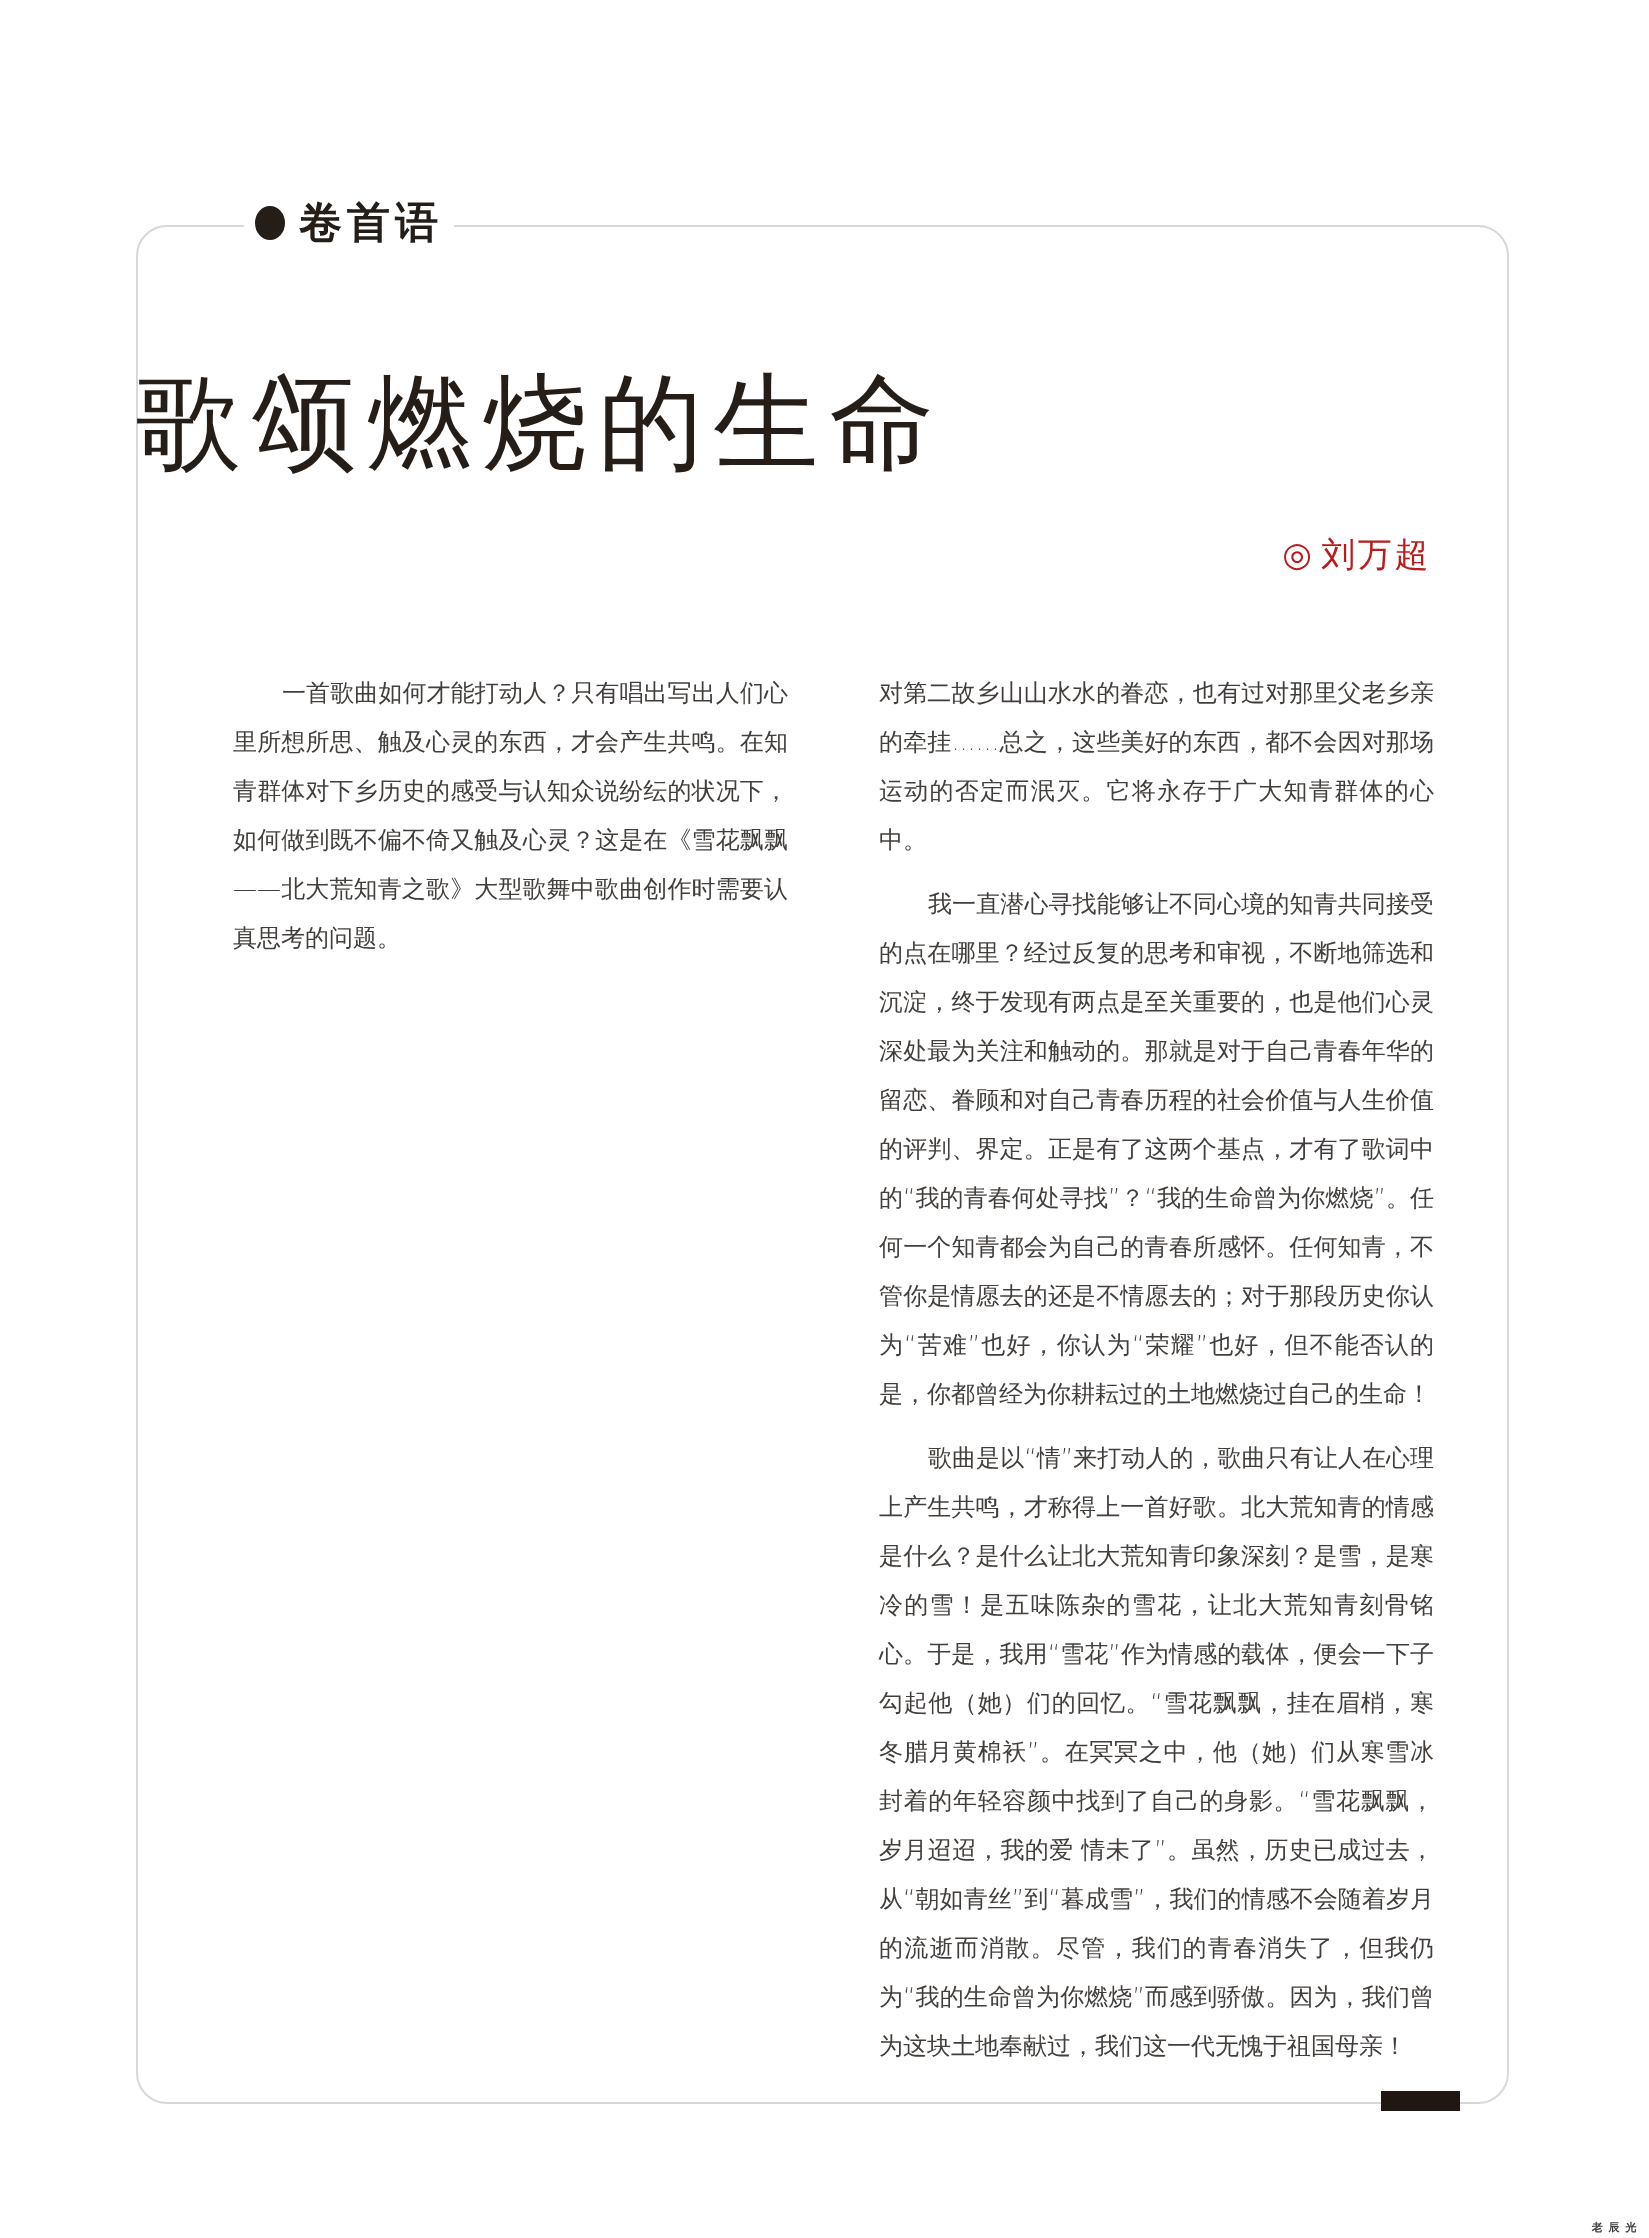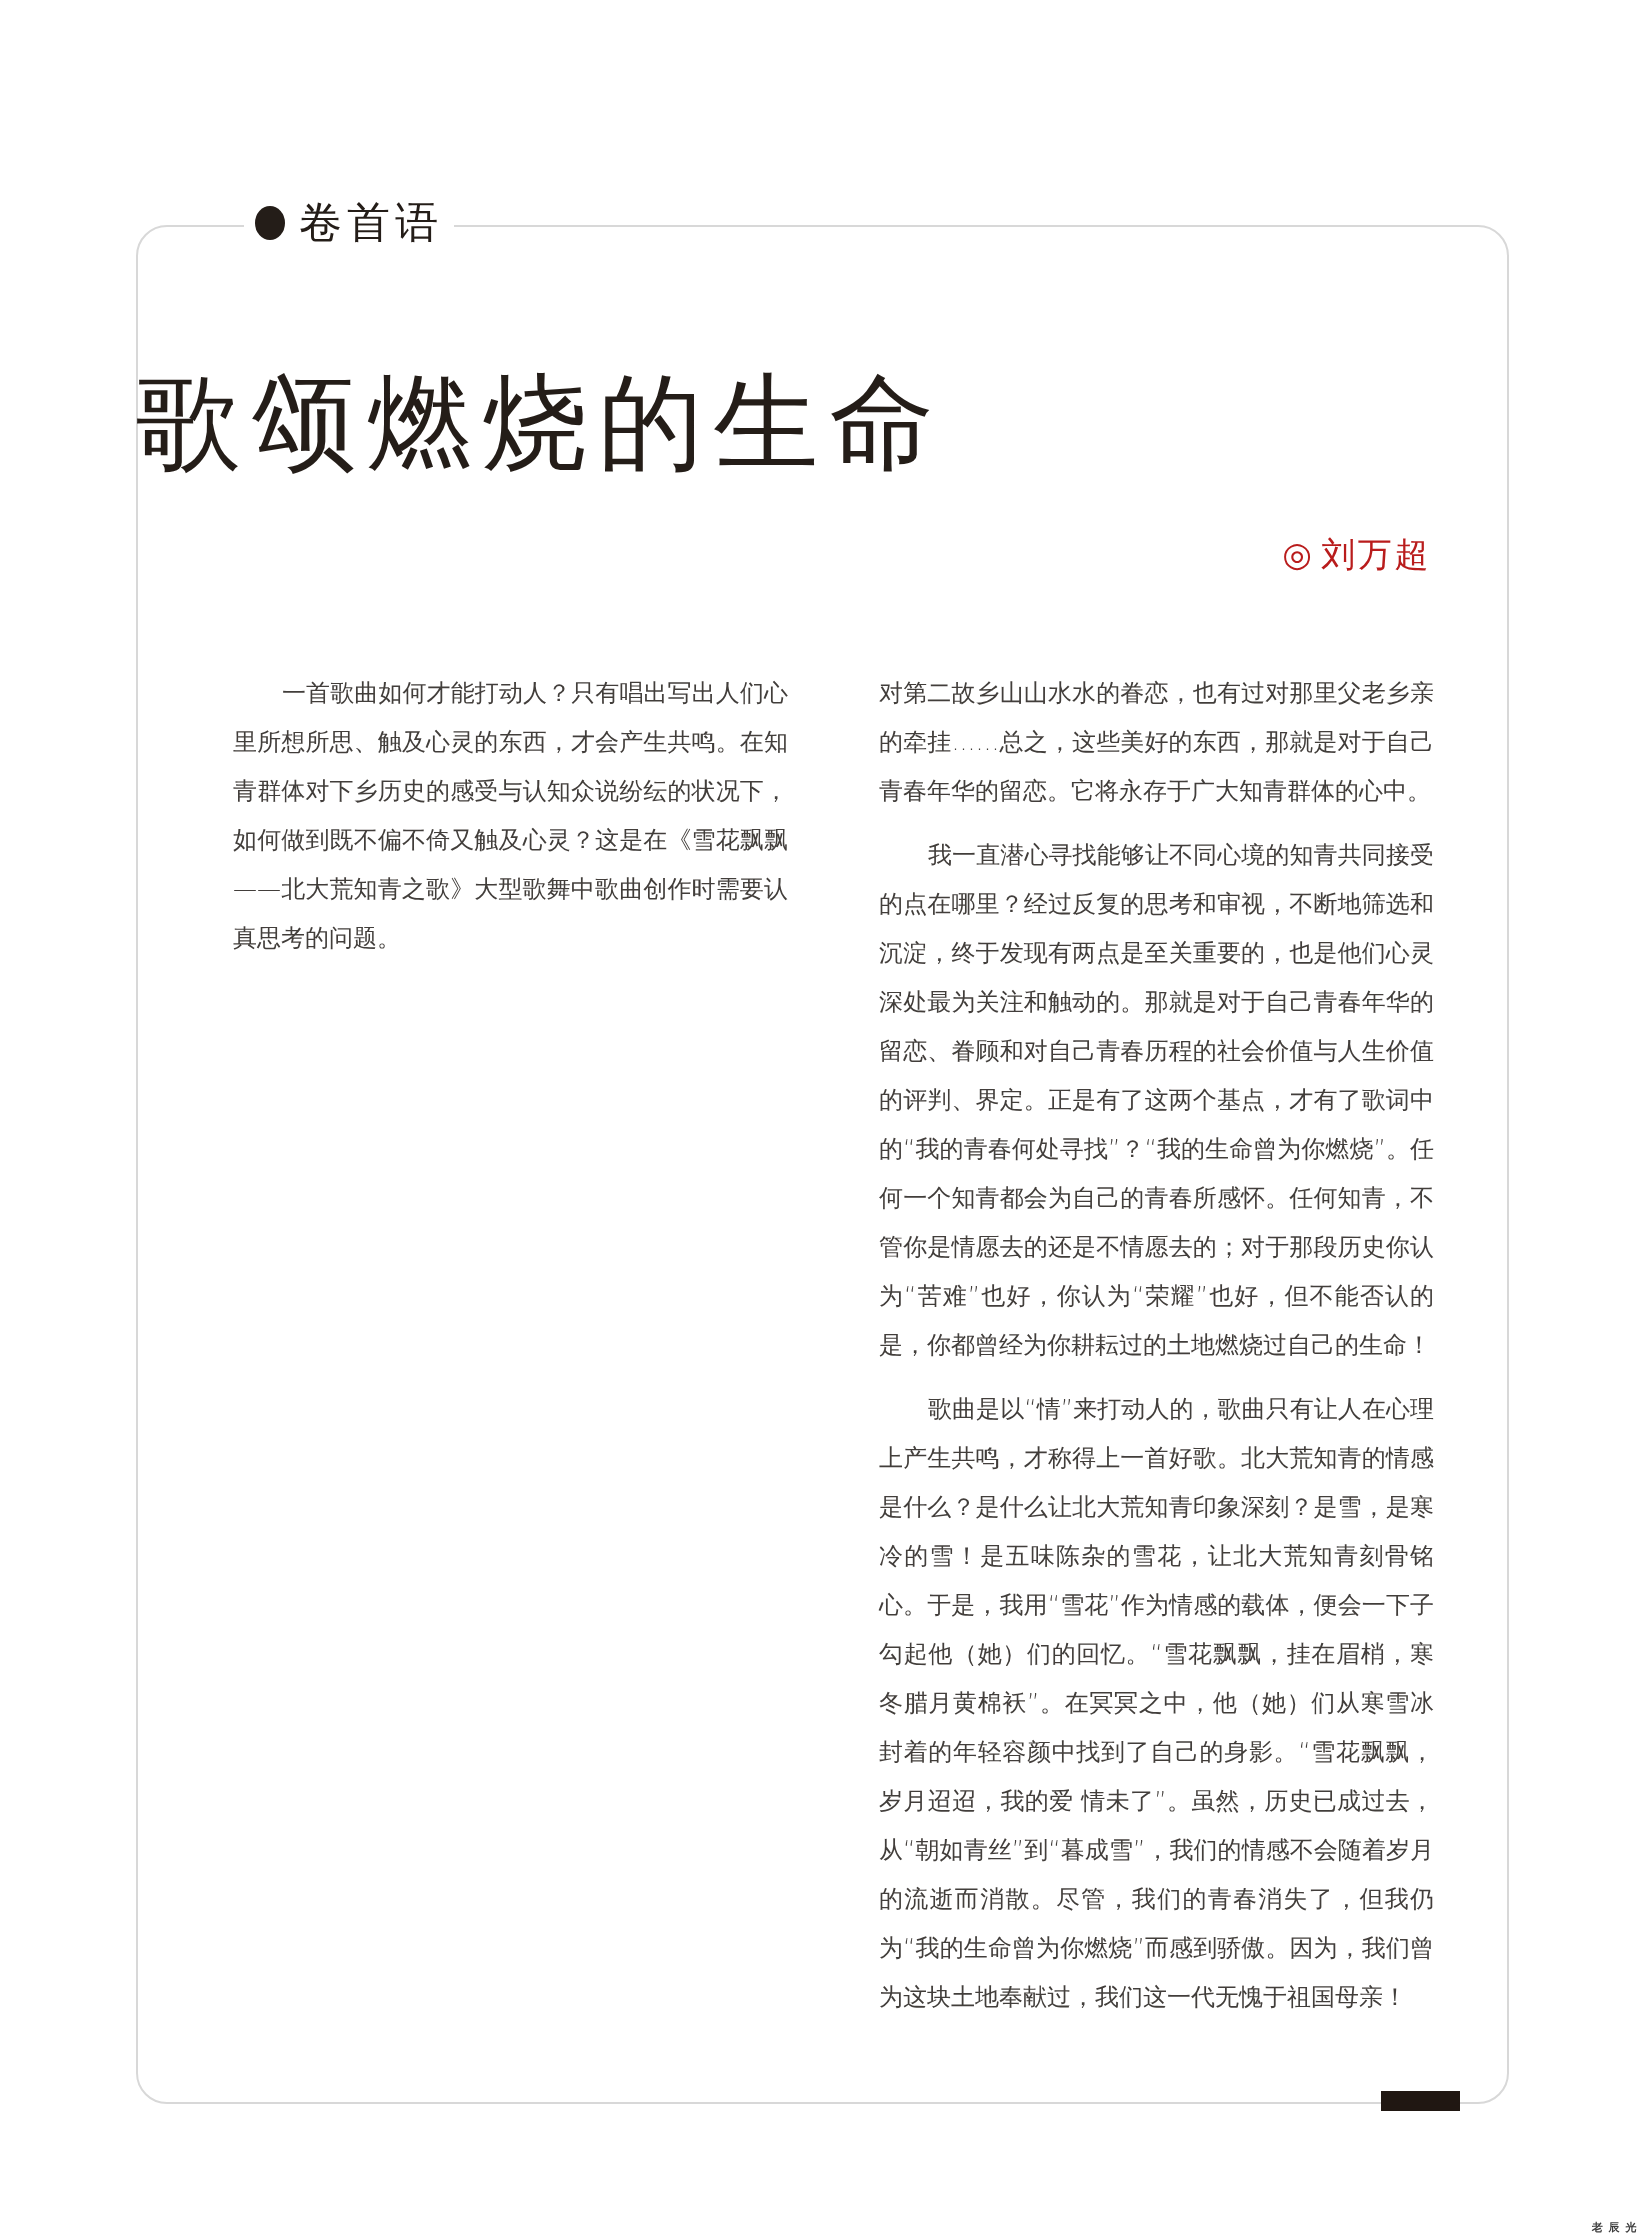--- a/index.html
+++ b/index.html
@@ -42,21 +42,21 @@
   }
   .section-bullet {
     width: 30px;
     height: 34px;
     background: #241d18;
     border-radius: 50%;
     flex: 0 0 auto;
   }
   .section-label {
     font-size: 43px;
-    font-weight: 400;
+    font-weight: 700;
     letter-spacing: 5.2px;
     color: #241d18;
     white-space: nowrap;
   }
   
   .article-title {
     position: absolute;
     left: 136px;
     top: 354px;
     width: 1478px;
@@ -140,21 +140,21 @@
 
   <div class="author-line">
     <span class="author-mark">◎</span><span>刘万超</span>
   </div>
 
   <div class="column column-left">
     <p class="indent">一首歌曲如何才能打动人？只有唱出写出人们心里所想所思、触及心灵的东西，才会产生共鸣。在知青群体对下乡历史的感受与认知众说纷纭的状况下，如何做到既不偏不倚又触及心灵？这是在《雪花飘飘——北大荒知青之歌》大型歌舞中歌曲创作时需要认真思考的问题。</p>
   </div>
 
   <div class="column column-right">
-    <p>对第二故乡山山水水的眷恋，也有过对那里父老乡亲的牵挂……总之，这些美好的东西，那就是对于自己青春年华的留恋。它将永存于广大知青群体的心中。</p>
+    <p>对第二故乡山山水水的眷恋，也有过对那里父老乡亲的牵挂……总之，这些美好的东西，都不会因对那场运动的否定而泯灭。它将永存于广大知青群体的心中。</p>
     <p class="indent">我一直潜心寻找能够让不同心境的知青共同接受的点在哪里？经过反复的思考和审视，不断地筛选和沉淀，终于发现有两点是至关重要的，也是他们心灵深处最为关注和触动的。那就是对于自己青春年华的留恋、眷顾和对自己青春历程的社会价值与人生价值的评判、界定。正是有了这两个基点，才有了歌词中的“我的青春何处寻找”？“我的生命曾为你燃烧”。任何一个知青都会为自己的青春所感怀。任何知青，不管你是情愿去的还是不情愿去的；对于那段历史你认为“苦难”也好，你认为“荣耀”也好，但不能否认的是，你都曾经为你耕耘过的土地燃烧过自己的生命！</p>
     <p class="indent">歌曲是以“情”来打动人的，歌曲只有让人在心理上产生共鸣，才称得上一首好歌。北大荒知青的情感是什么？是什么让北大荒知青印象深刻？是雪，是寒冷的雪！是五味陈杂的雪花，让北大荒知青刻骨铭心。于是，我用“雪花”作为情感的载体，便会一下子勾起他（她）们的回忆。“雪花飘飘，挂在眉梢，寒冬腊月黄棉袄”。在冥冥之中，他（她）们从寒雪冰封着的年轻容颜中找到了自己的身影。“雪花飘飘，岁月迢迢，我的爱 情未了”。虽然，历史已成过去，从“朝如青丝”到“暮成雪”，我们的情感不会随着岁月的流逝而消散。尽管，我们的青春消失了，但我仍为“我的生命曾为你燃烧”而感到骄傲。因为，我们曾为这块土地奉献过，我们这一代无愧于祖国母亲！</p>
   </div>
 
   <div class="page-marker-bar"></div>
 
   <div class="watermark">老辰光</div>
 
 </div>
 

